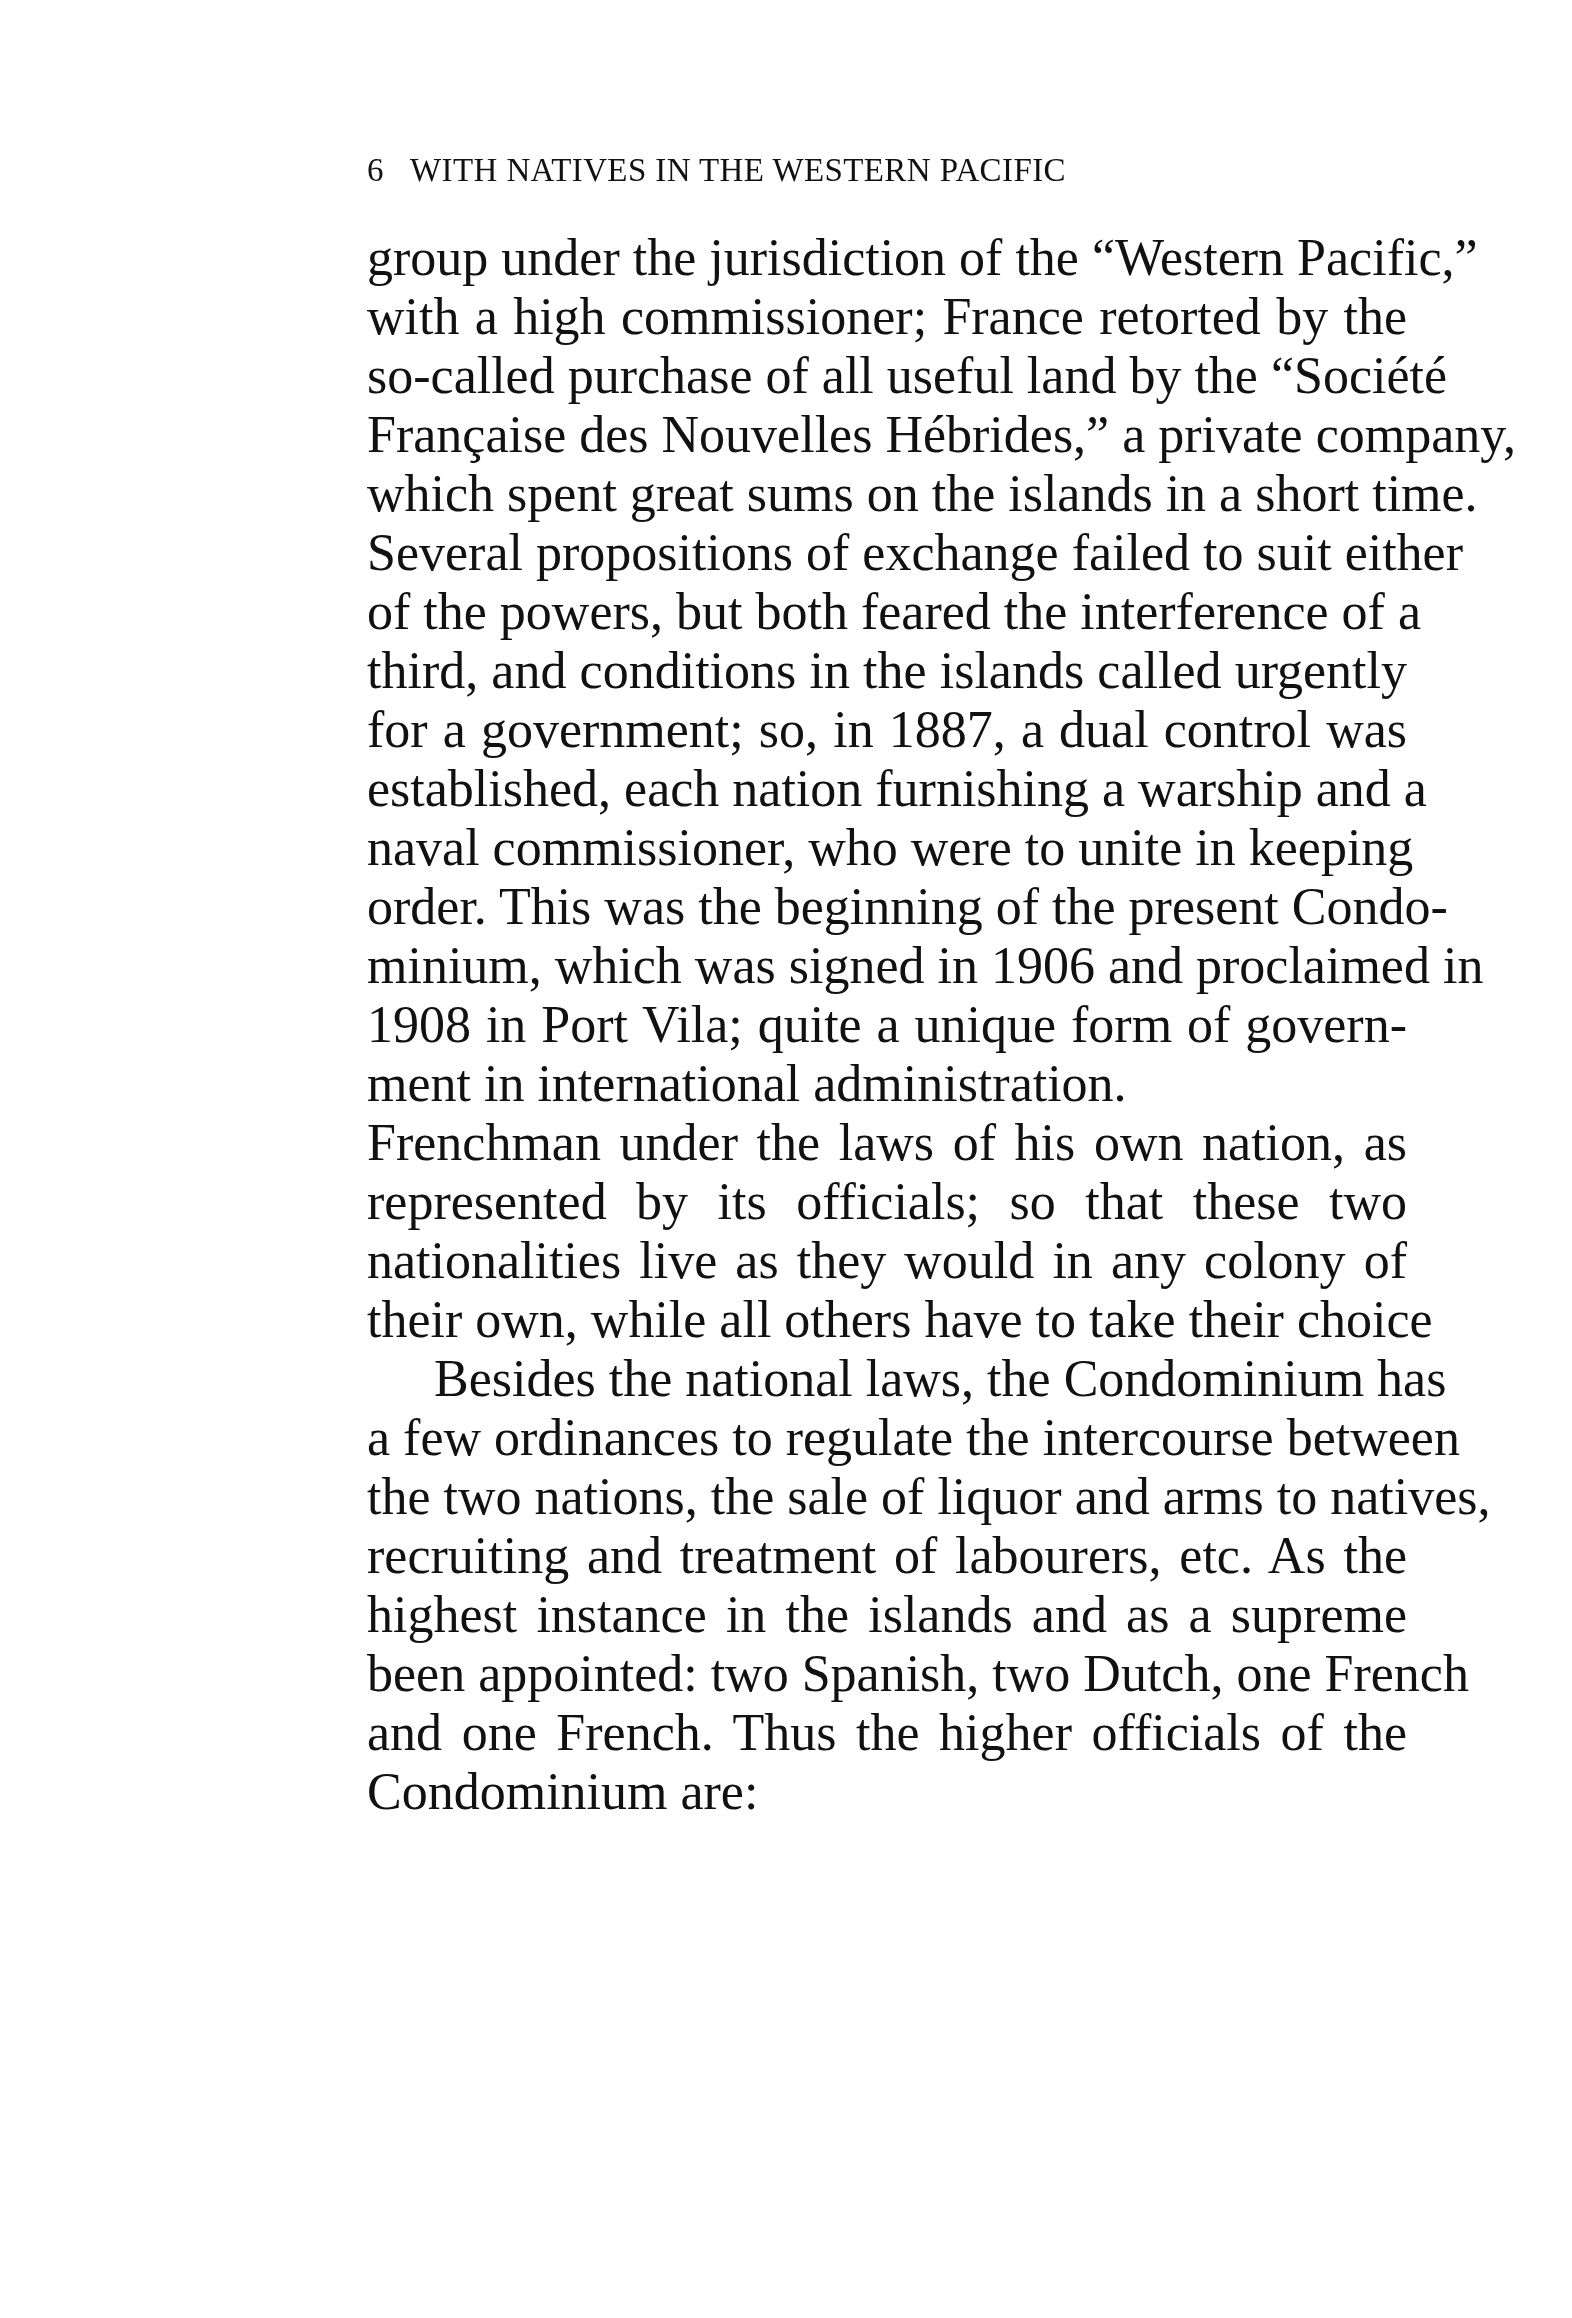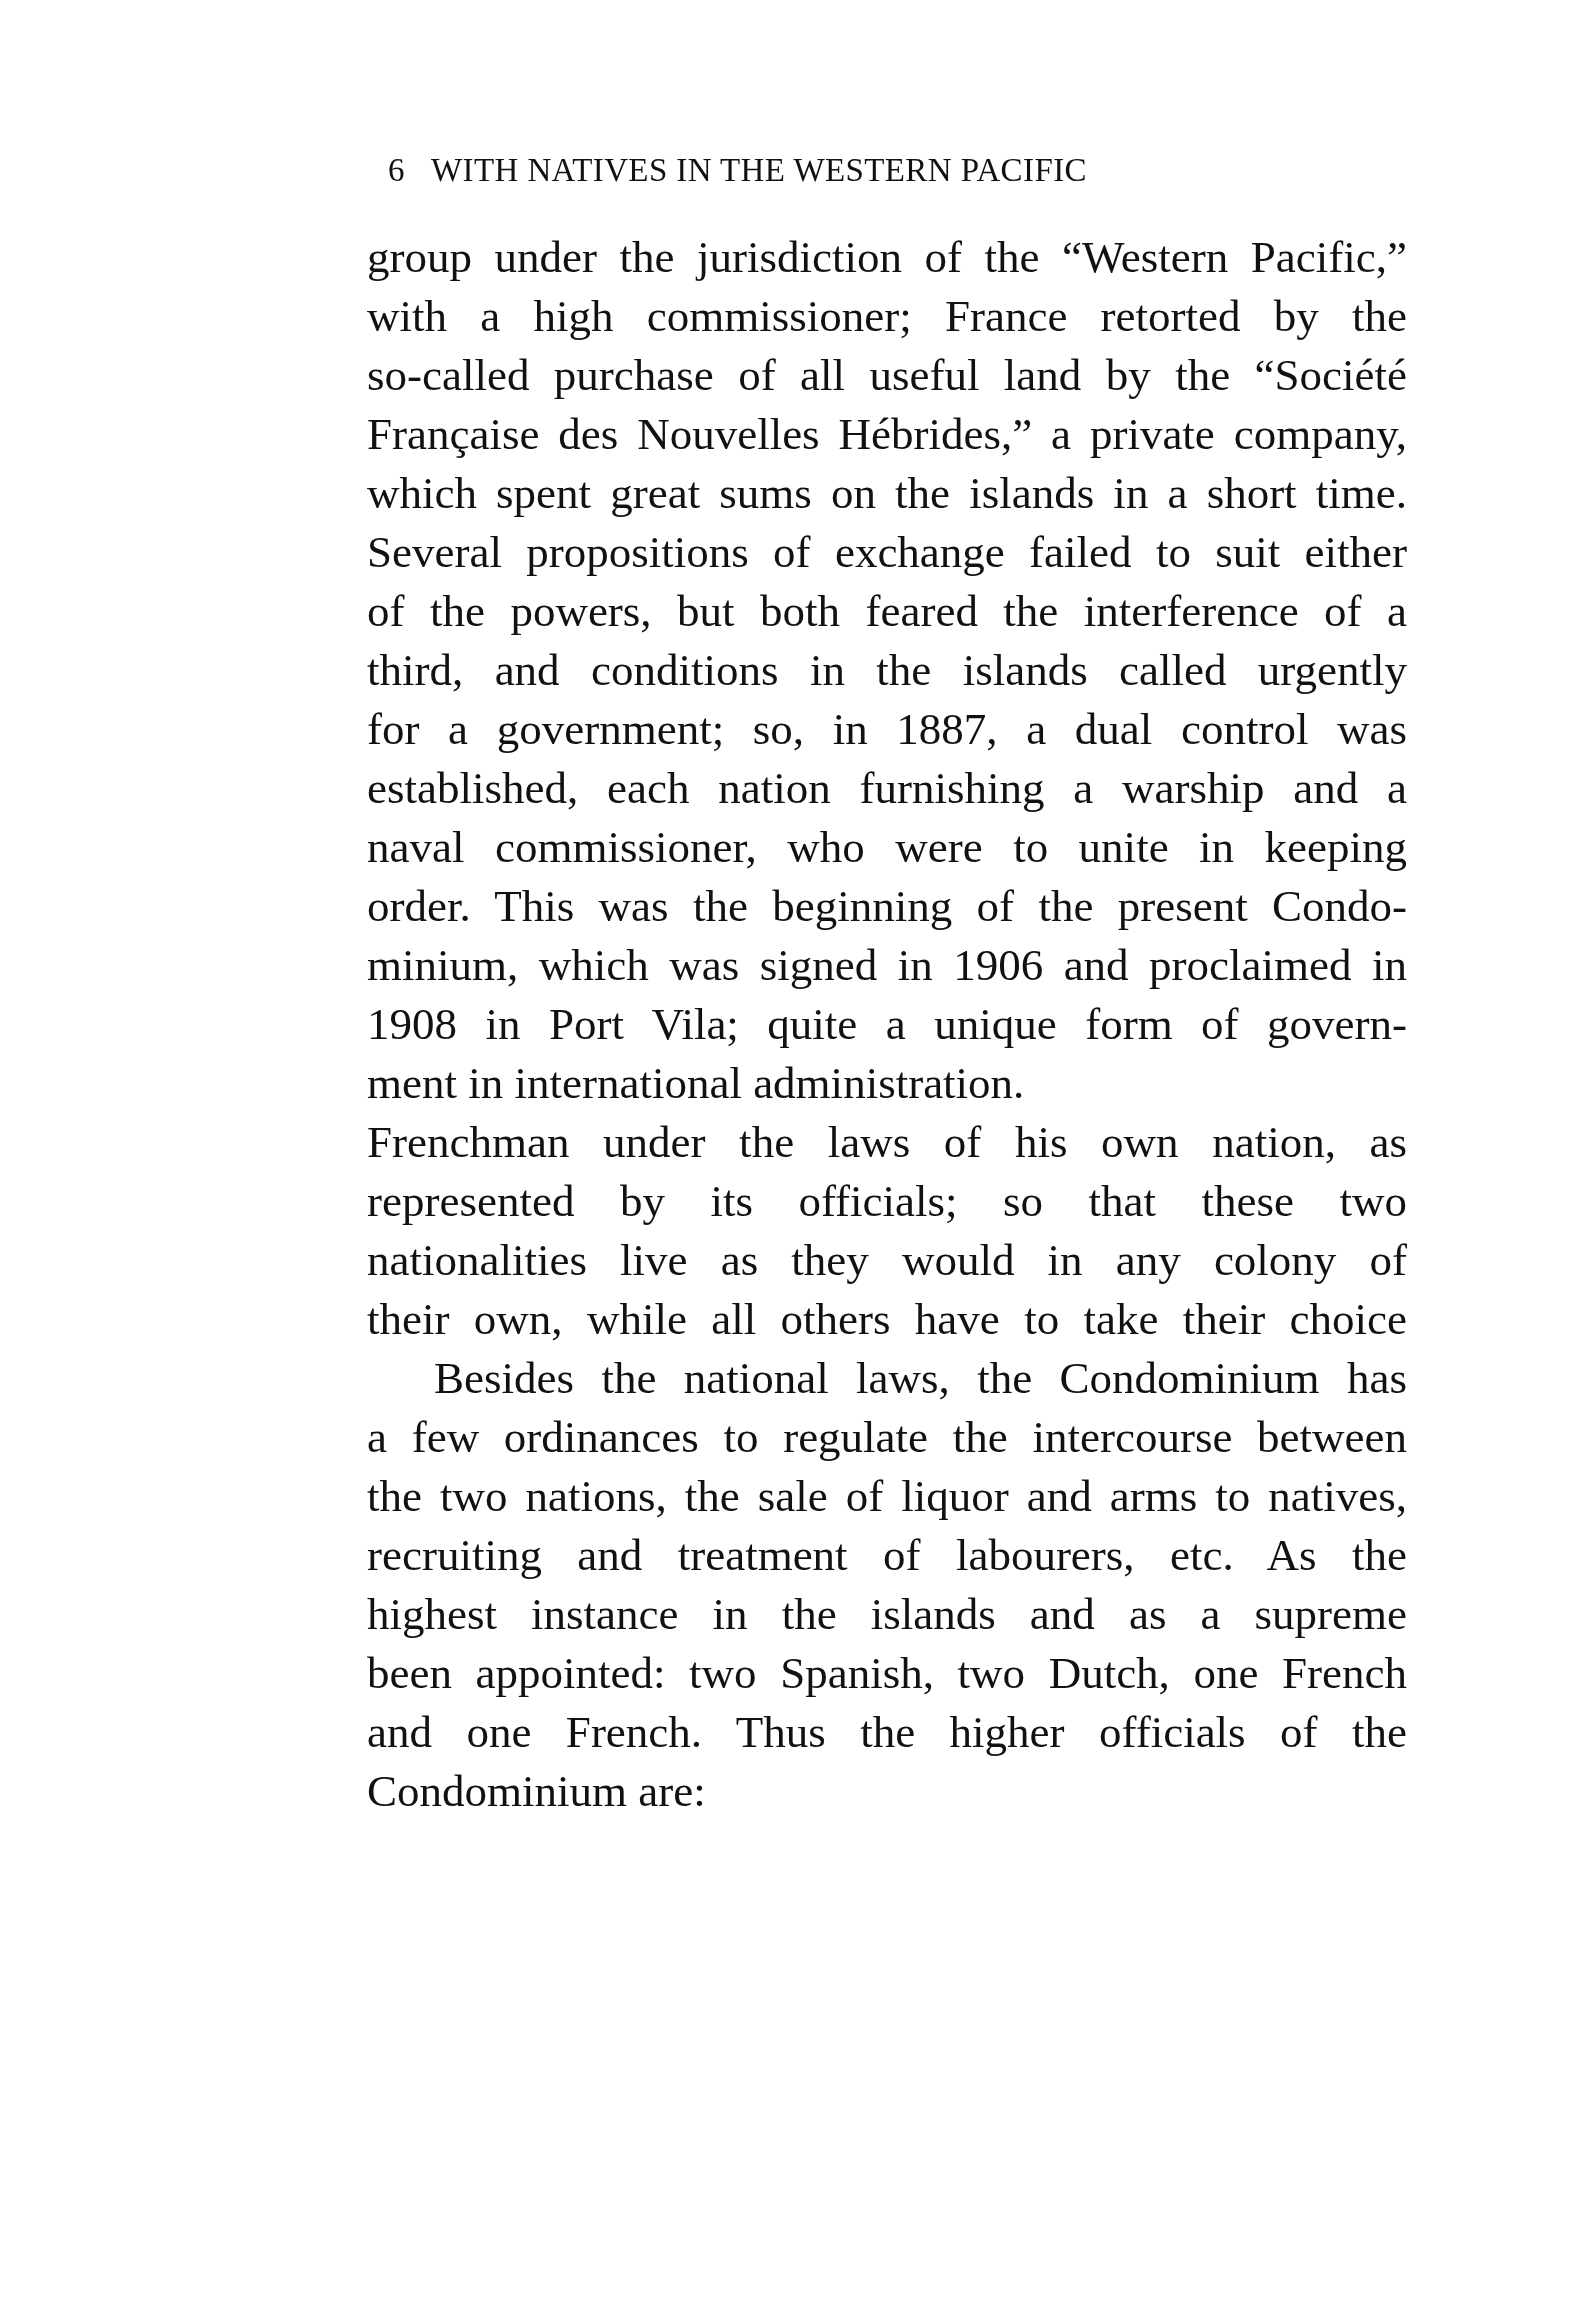--- a/index.html
+++ b/index.html
@@ -1,27 +1,27 @@
 <!DOCTYPE html>
 <html style="font-size:14.4px"><head>
 <meta charset="utf-8">
 <style>
   html, body { margin: 0; padding: 0; background: #ffffff; }
   body { width: 1573px; height: 2319px; position: relative; overflow: hidden; }
   .page { position: absolute; left: 0; top: 0; width: 1573px; height: 2319px; background: #ffffff; color: #111111; }
   .running-head {
-    position: absolute; left: 388px; top: 149px; width: 988px;
+    position: absolute; left: 367px; top: 149px; width: 988px;
     font-family: "Liberation Serif", "DejaVu Serif", serif;
     font-size: 33px; letter-spacing: 0.4px; white-space: nowrap; line-height: 43px;
   }
   .running-head .folio { display: inline-block; width: 43px; }
   .body-text {
     position: absolute; left: 367px; top: 228px; width: 1040px;
     font-family: "Liberation Serif", "DejaVu Serif", serif;
-    font-size: 45px; line-height: 59px;
+    font-size: 52px; line-height: 59px;
   }
   .line { display: block; height: 59px; white-space: nowrap; text-align: justify; text-align-last: justify; }
   .line.last { text-align-last: left; }
   .line.indent { padding-left: 67px; }
 </style>
 </head>
 <body>
 
 <div class="page">
   <div class="running-head">

